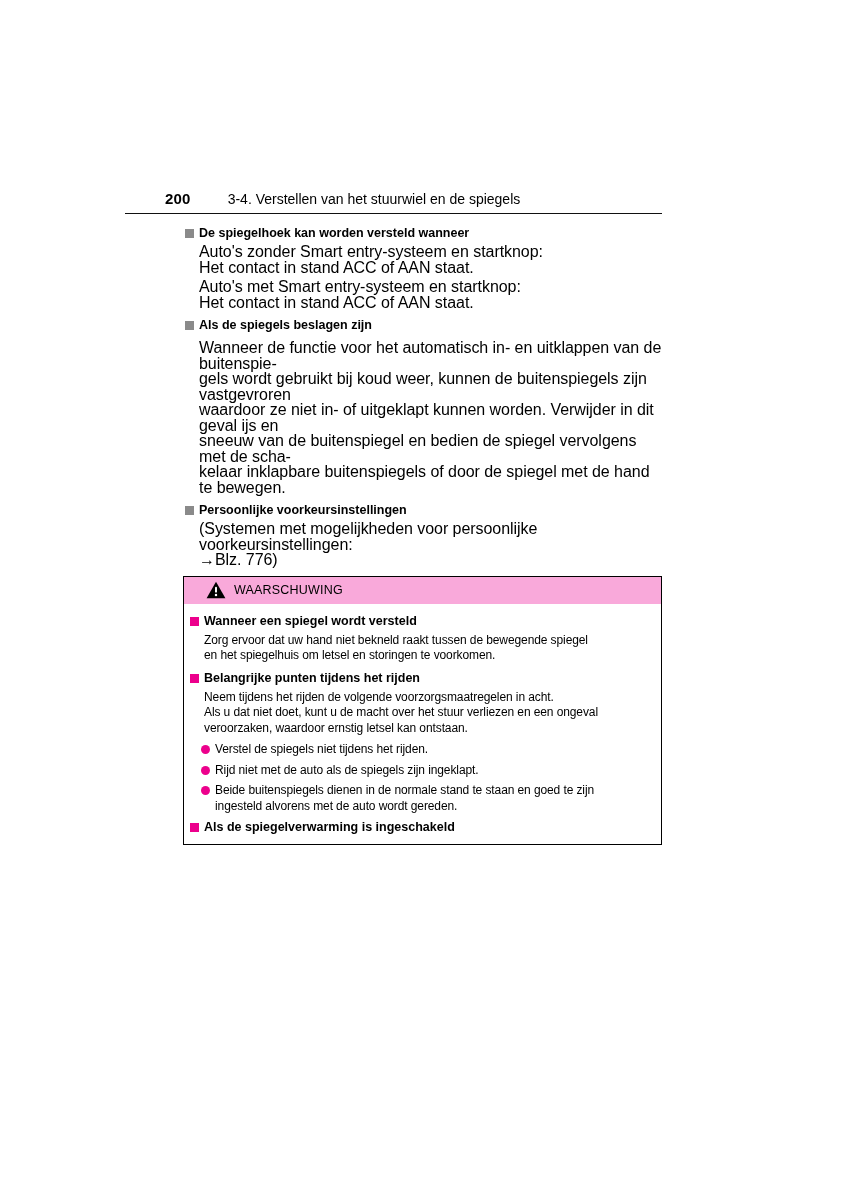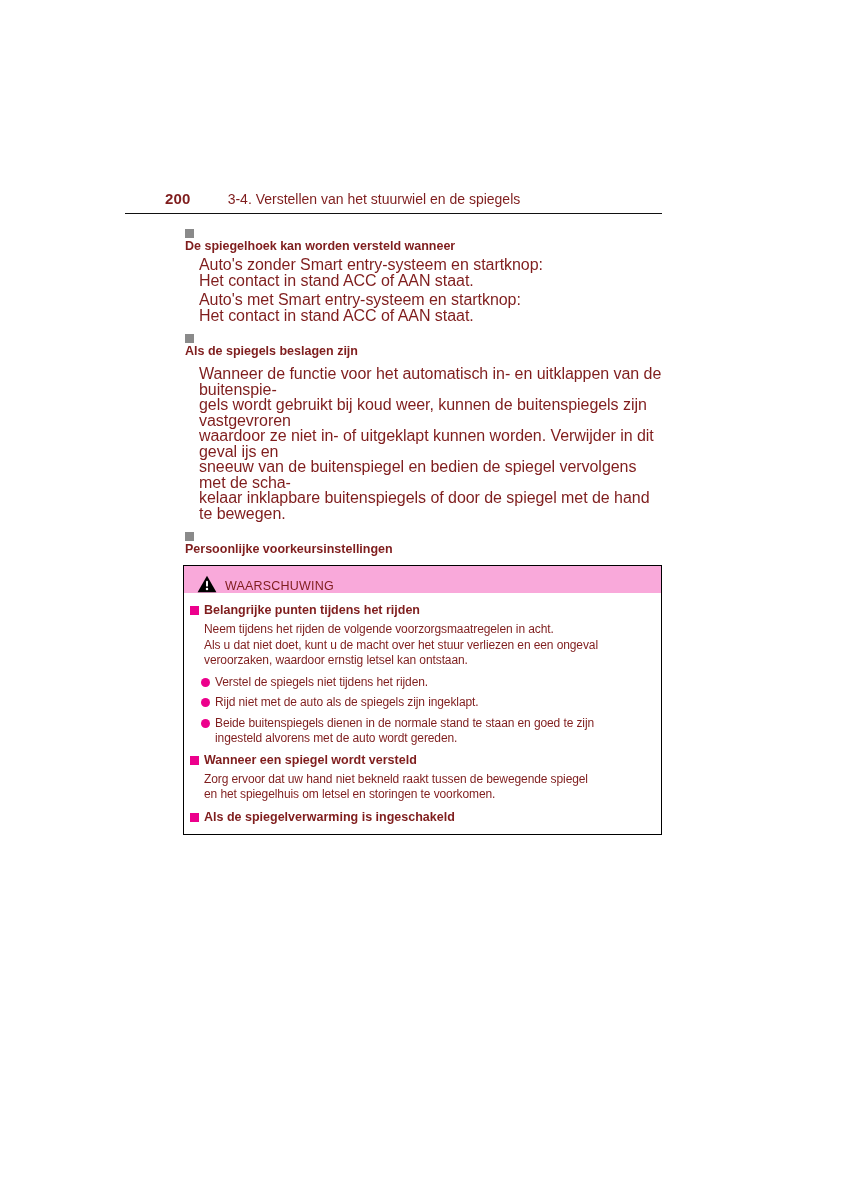--- a/index.html
+++ b/index.html
@@ -1,41 +1,41 @@
 <!DOCTYPE html>
 <html style="--magenta: #ec008c; --pink: #f9a9da; --gray: #8a8a8a;"><head>
 <meta charset="utf-8">
 <style>
   * { margin:0; padding:0; box-sizing:border-box; }
   html,body { background:#ffffff; }
   .page {
     width:848px; height:1200px; position:relative; background:#fff;
-    font-family:"Liberation Sans","DejaVu Sans",sans-serif; color:#7f1d1d;
+    font-family:"Liberation Sans","DejaVu Sans",sans-serif; color:#000000;
     overflow:hidden;
   }
   .inner { position:absolute; left:125px; top:190px; width:537px; }
 
   .pagehead { display:flex; align-items:baseline; padding-left:40px; }
   .pagenum { font-size:15px; font-weight:bold; letter-spacing:0.2px; }
   .chapter { font-size:14px; margin-left:37px; }
   .rule { border-top:1.5px solid #111; margin-top:6px; }
 
   .sections { margin-left:60px; margin-top:11px; width:477px; }
   .sec { margin-bottom:7px; }
-  .sec-title { display:flex; font-weight:bold; font-size:12.5px; line-height:16px; margin-bottom:3px;flex-direction:column; }
+  .sec-title { display:flex; font-weight:bold; font-size:12.5px; line-height:16px; margin-bottom:3px; }
   .sq { flex:0 0 9px; width:9px; height:9px; margin-top:4px; margin-right:5px; }
   .sq.gray { background:var(--gray,#8a8a8a); }
   .sq.magenta { background:var(--magenta,#ec008c); }
   p.body {
     font-size:16px; line-height:15.5px; letter-spacing:-0.05px;
     margin:0 0 4px 14px; white-space:pre-line;
   }
 
   .warning-box { margin-left:58px; margin-top:8px; width:479px; border:1px solid #000; background:#fff; }
-  .warn-header { background:var(--pink,#f9a9da); display:flex; align-items:flex-end; height:27px; padding-left:13px; }
+  .warn-header { background:var(--pink,#f9a9da); display:flex; align-items:center; height:27px; padding-left:22px; }
   .warn-icon { width:20px; height:18px; display:block; }
   .warn-label { font-size:12.5px; margin-left:8px; letter-spacing:0.2px; }
   .warn-body { padding:9px 7px 4px 6px; }
   .wsec { margin-bottom:5px; }
   .wsec-title { display:flex; font-weight:bold; font-size:12.5px; line-height:16px; margin-bottom:4px; }
   .wp {
     font-size:12px; line-height:15.5px; letter-spacing:-0.1px;
     margin:0 0 6px 14px; white-space:pre-line;
   }
   .bullet-row { display:flex; margin:0 0 5px 11px; font-size:12px; line-height:15.5px; letter-spacing:-0.1px; }
@@ -76,33 +76,43 @@
 gels wordt gebruikt bij koud weer, kunnen de buitenspiegels zijn vastgevroren
 waardoor ze niet in- of uitgeklapt kunnen worden. Verwijder in dit geval ijs en
 sneeuw van de buitenspiegel en bedien de spiegel vervolgens met de scha-
 kelaar inklapbare buitenspiegels of door de spiegel met de hand te bewegen.</p>
         </section>
         <section class="sec">
           <div class="sec-title">
             <span class="sq gray"></span>
             <span>Persoonlijke voorkeursinstellingen</span>
           </div>
+          <p class="body">(Systemen met mogelijkheden voor persoonlijke voorkeursinstellingen:
+→Blz. 776)</p>
         </section>
       </div>
 
     <div class="warning-box">
       <div class="warn-header">
         <svg class="warn-icon" viewBox="0 0 24 22" aria-hidden="true">
           <polygon points="12,1 23.5,21 0.5,21" fill="#000"></polygon>
           <rect x="10.8" y="7" width="2.4" height="7.2" rx="1.2" fill="#fff"></rect>
           <circle cx="12" cy="17.2" r="1.5" fill="#fff"></circle>
         </svg>
         <span class="warn-label">WAARSCHUWING</span>
       </div>
       <div class="warn-body">
+          <section class="wsec">
+            <div class="wsec-title">
+              <span class="sq magenta"></span>
+              <span>Wanneer een spiegel wordt versteld</span>
+            </div>
+            <p class="wp">Zorg ervoor dat uw hand niet bekneld raakt tussen de bewegende spiegel
+en het spiegelhuis om letsel en storingen te voorkomen.</p>
+          </section>
           <section class="wsec">
             <div class="wsec-title">
               <span class="sq magenta"></span>
               <span>Belangrijke punten tijdens het rijden</span>
             </div>
             <p class="wp">Neem tijdens het rijden de volgende voorzorgsmaatregelen in acht.
 Als u dat niet doet, kunt u de macht over het stuur verliezen en een ongeval
 veroorzaken, waardoor ernstig letsel kan ontstaan.</p>
             <div class="bullet-row">
               <span class="dot"></span>
@@ -114,28 +124,20 @@
             </div>
             <div class="bullet-row">
               <span class="dot"></span>
               <span class="bullet-text">Beide buitenspiegels dienen in de normale stand te staan en goed te zijn
 ingesteld alvorens met de auto wordt gereden.</span>
             </div>
           </section>
           <section class="wsec">
             <div class="wsec-title">
               <span class="sq magenta"></span>
-              <span>Wanneer een spiegel wordt versteld</span>
-            </div>
-            <p class="wp">Zorg ervoor dat uw hand niet bekneld raakt tussen de bewegende spiegel
-en het spiegelhuis om letsel en storingen te voorkomen.</p>
-          </section>
-          <section class="wsec">
-            <div class="wsec-title">
-              <span class="sq magenta"></span>
               <span>Als de spiegelverwarming is ingeschakeld</span>
             </div>
           </section>
         </div>
     </div>
 
   </div>
 </div>
 
 </body></html>

